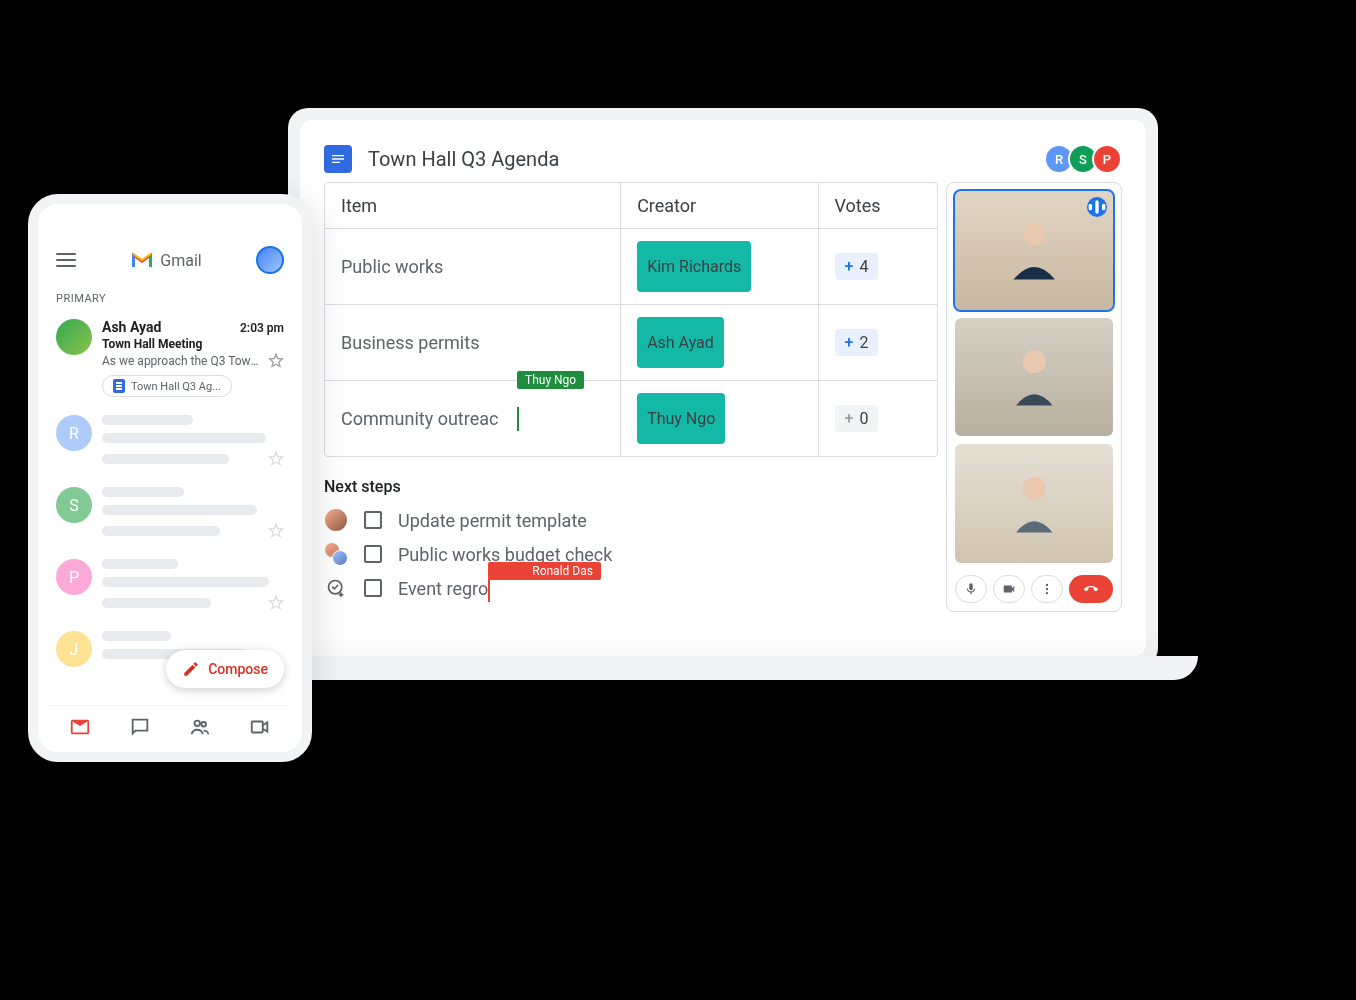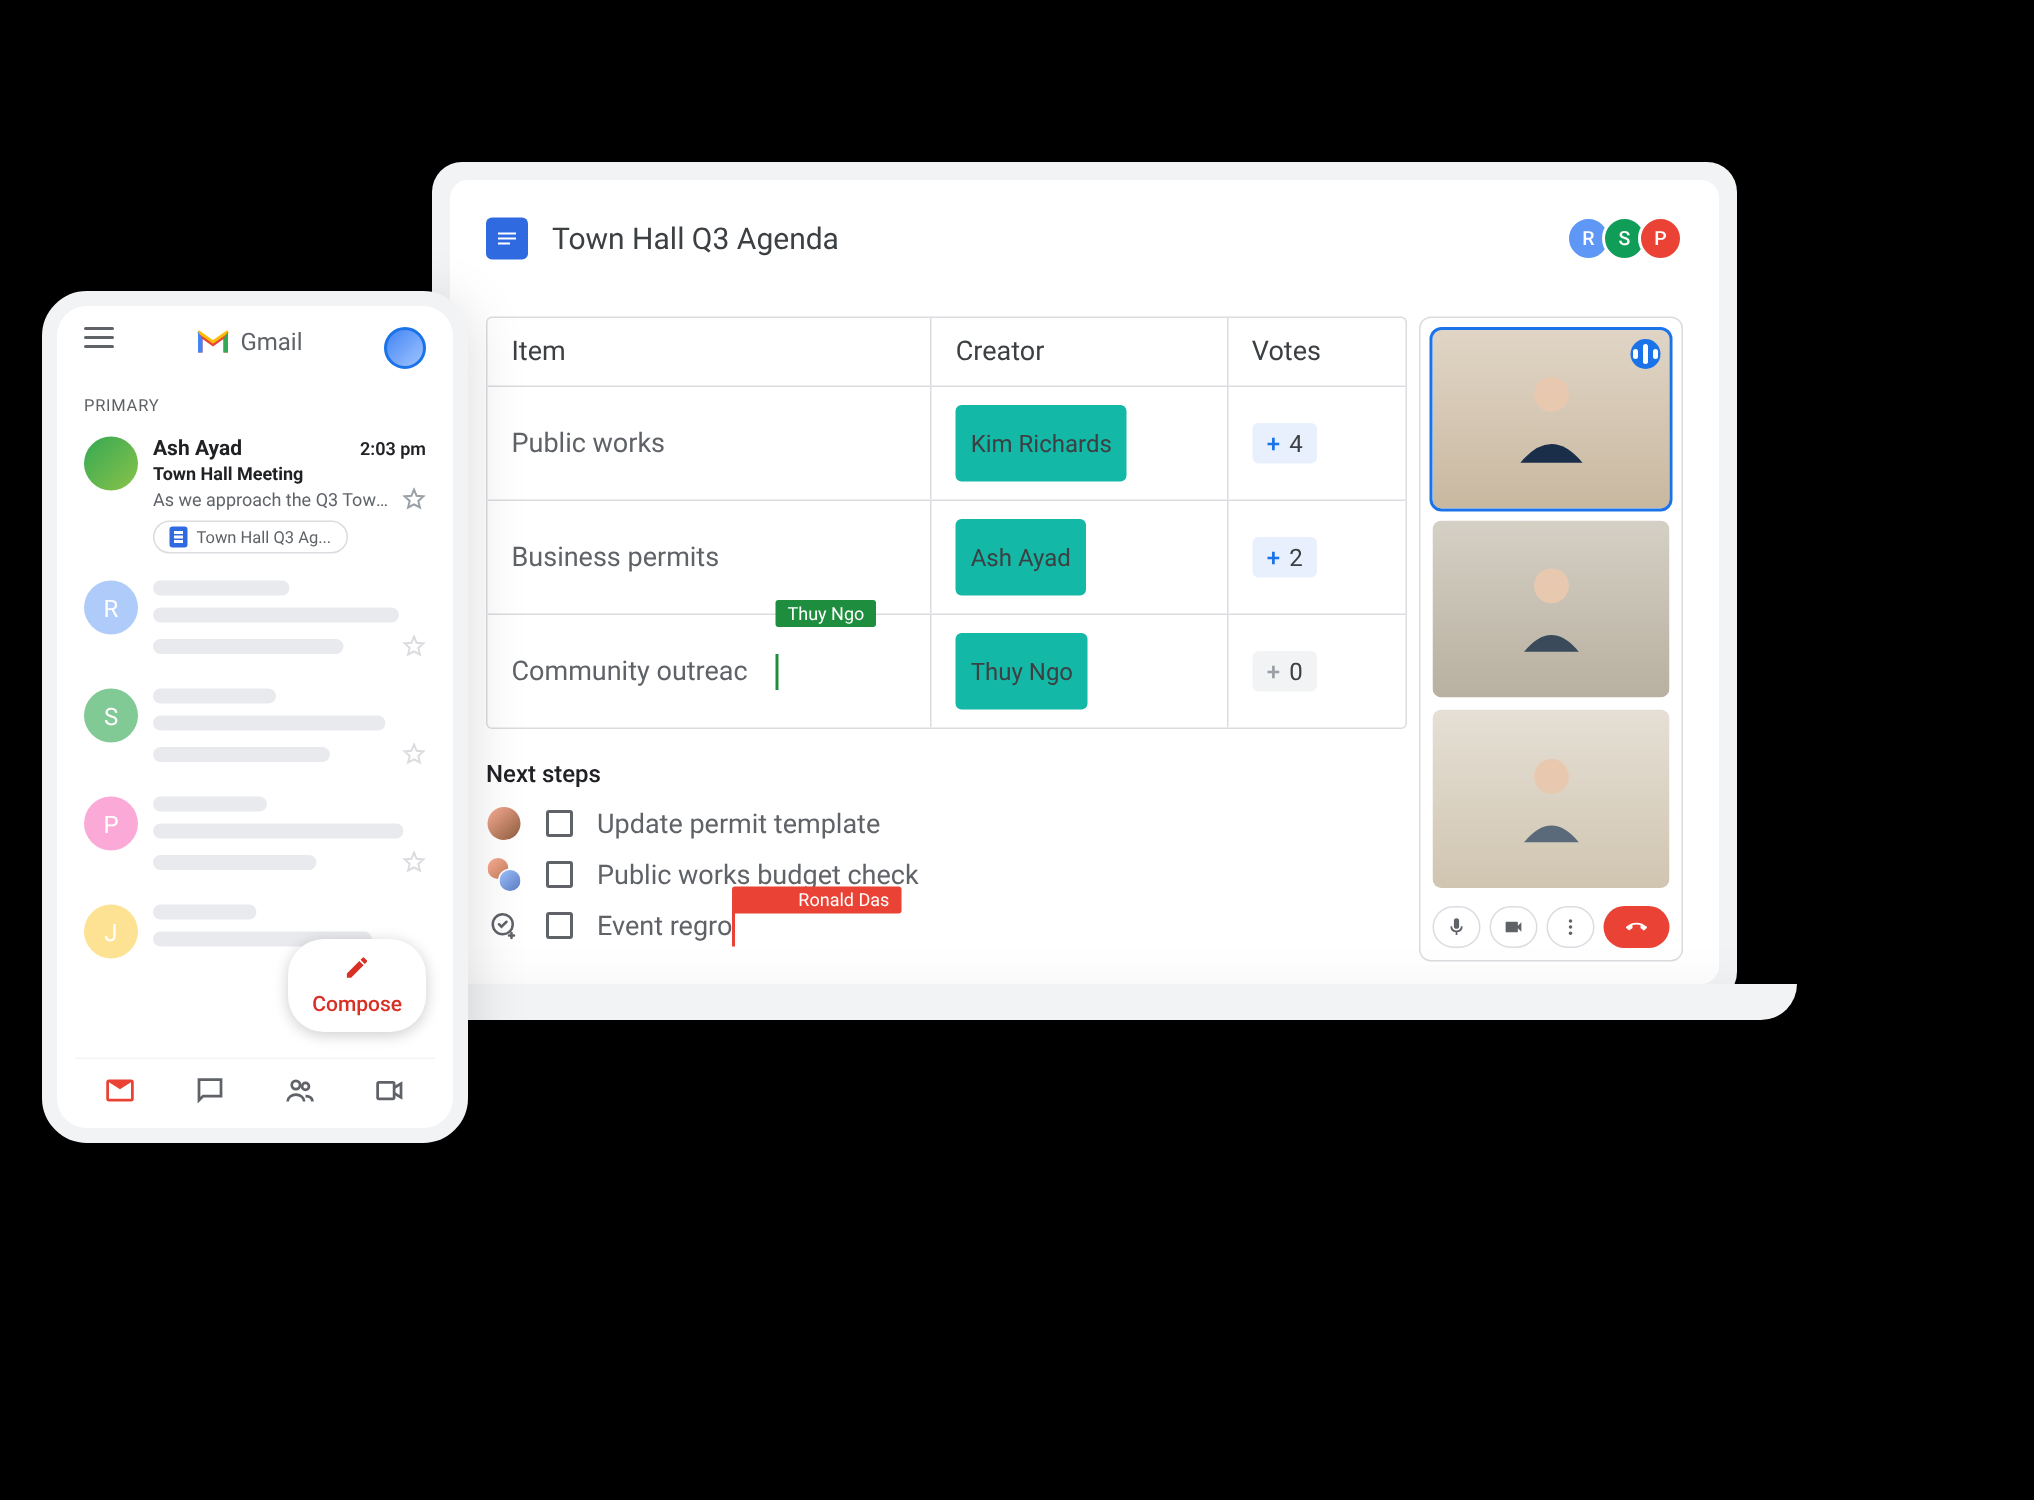--- a/index.html
+++ b/index.html
@@ -30,21 +30,21 @@
     .laptop-screen {
       background: #fff;
       border-radius: 12px;
       width: 100%;
       height: 100%;
       padding: 24px;
       position: relative;
     }
 
     
-    .doc-header { display: flex; align-items: center; gap: 16px; margin-bottom: 37px; }
+    .doc-header { display: flex; align-items: center; gap: 16px; margin-bottom: 8px; }
     .doc-icon {
       width: 28px; height: 28px; background: #2f6ae1; border-radius: 4px;
       display: flex; align-items: center; justify-content: center;
     }
     .doc-icon svg { width: 16px; height: 16px; fill: #fff; }
     .doc-title { font-size: 20px; color: #3c4043; font-weight: 400; flex: 1; }
     .avatars { display: flex; }
     .avatar-circle {
       width: 30px; height: 30px; border-radius: 50%; border: 2px solid #fff;
       display: flex; align-items: center; justify-content: center;
@@ -137,21 +137,21 @@
       width: 284px;
       height: 568px;
       background: #fff;
       border-radius: 30px;
       border: 10px solid #f1f3f4;
       box-shadow: 0 8px 40px rgba(0,0,0,0.15);
       padding: 14px 12px;
       display: flex;
       flex-direction: column;
     }
-    .phone-header { display: flex; align-items: flex-start; gap: 12px; padding: 0 6px 10px; }
+    .phone-header { display: flex; align-items: center; gap: 12px; padding: 0 6px 10px; margin-top: 28px; }
     .menu-icon { width: 20px; height: 14px; display: flex; flex-direction: column; justify-content: space-between; }
     .menu-icon span { height: 2px; background: #5f6368; border-radius: 1px; }
     .gmail-logo { display: flex; align-items: center; gap: 6px; margin: 0 auto; }
     .gmail-m { width: 24px; height: 18px; }
     .gmail-text { font-size: 16px; color: #5f6368; }
     .profile-pic { width: 28px; height: 28px; border-radius: 50%; background: linear-gradient(135deg,#4285f4,#a0c4ff); border: 2px solid #1a73e8; }
 
     .tab-label { font-size: 11px; color: #5f6368; letter-spacing: 0.5px; padding: 8px 6px 6px; }
 
     .email-item { padding: 8px 6px; display: flex; gap: 10px; }
@@ -174,21 +174,21 @@
     .skel-email { padding: 10px 6px; display: flex; gap: 10px; align-items: flex-start; }
     .skel-avatar { width: 36px; height: 36px; border-radius: 50%; display: flex; align-items: center; justify-content: center; color: #fff; font-size: 16px; font-weight: 400; flex-shrink: 0; }
     .skel-content { flex: 1; }
     .skel-bar { height: 10px; background: #e8eaed; border-radius: 5px; margin-bottom: 8px; }
     .skel-row { display: flex; align-items: center; justify-content: space-between; }
     .skel-row .skel-bar { margin-bottom: 0; }
 
     .compose-fab {
       position: absolute; right: 18px; bottom: 64px; background: #fff;
       border-radius: 24px; padding: 10px 16px; display: flex; align-items: center; gap: 8px;
-      box-shadow: 0 2px 10px rgba(0,0,0,0.2); font-size: 14px; color: #d93025; font-weight: 500; flex-direction: column;
+      box-shadow: 0 2px 10px rgba(0,0,0,0.2); font-size: 14px; color: #d93025; font-weight: 500;
     }
     .compose-fab svg { width: 18px; height: 18px; }
 
     .phone-nav {
       display: flex; justify-content: space-around; padding: 10px 0 0; border-top: 1px solid #f1f3f4;
       margin-top: auto;
     }
     .nav-icon { width: 22px; height: 22px; display: flex; align-items: center; justify-content: center; }
   </style>
 </head>

